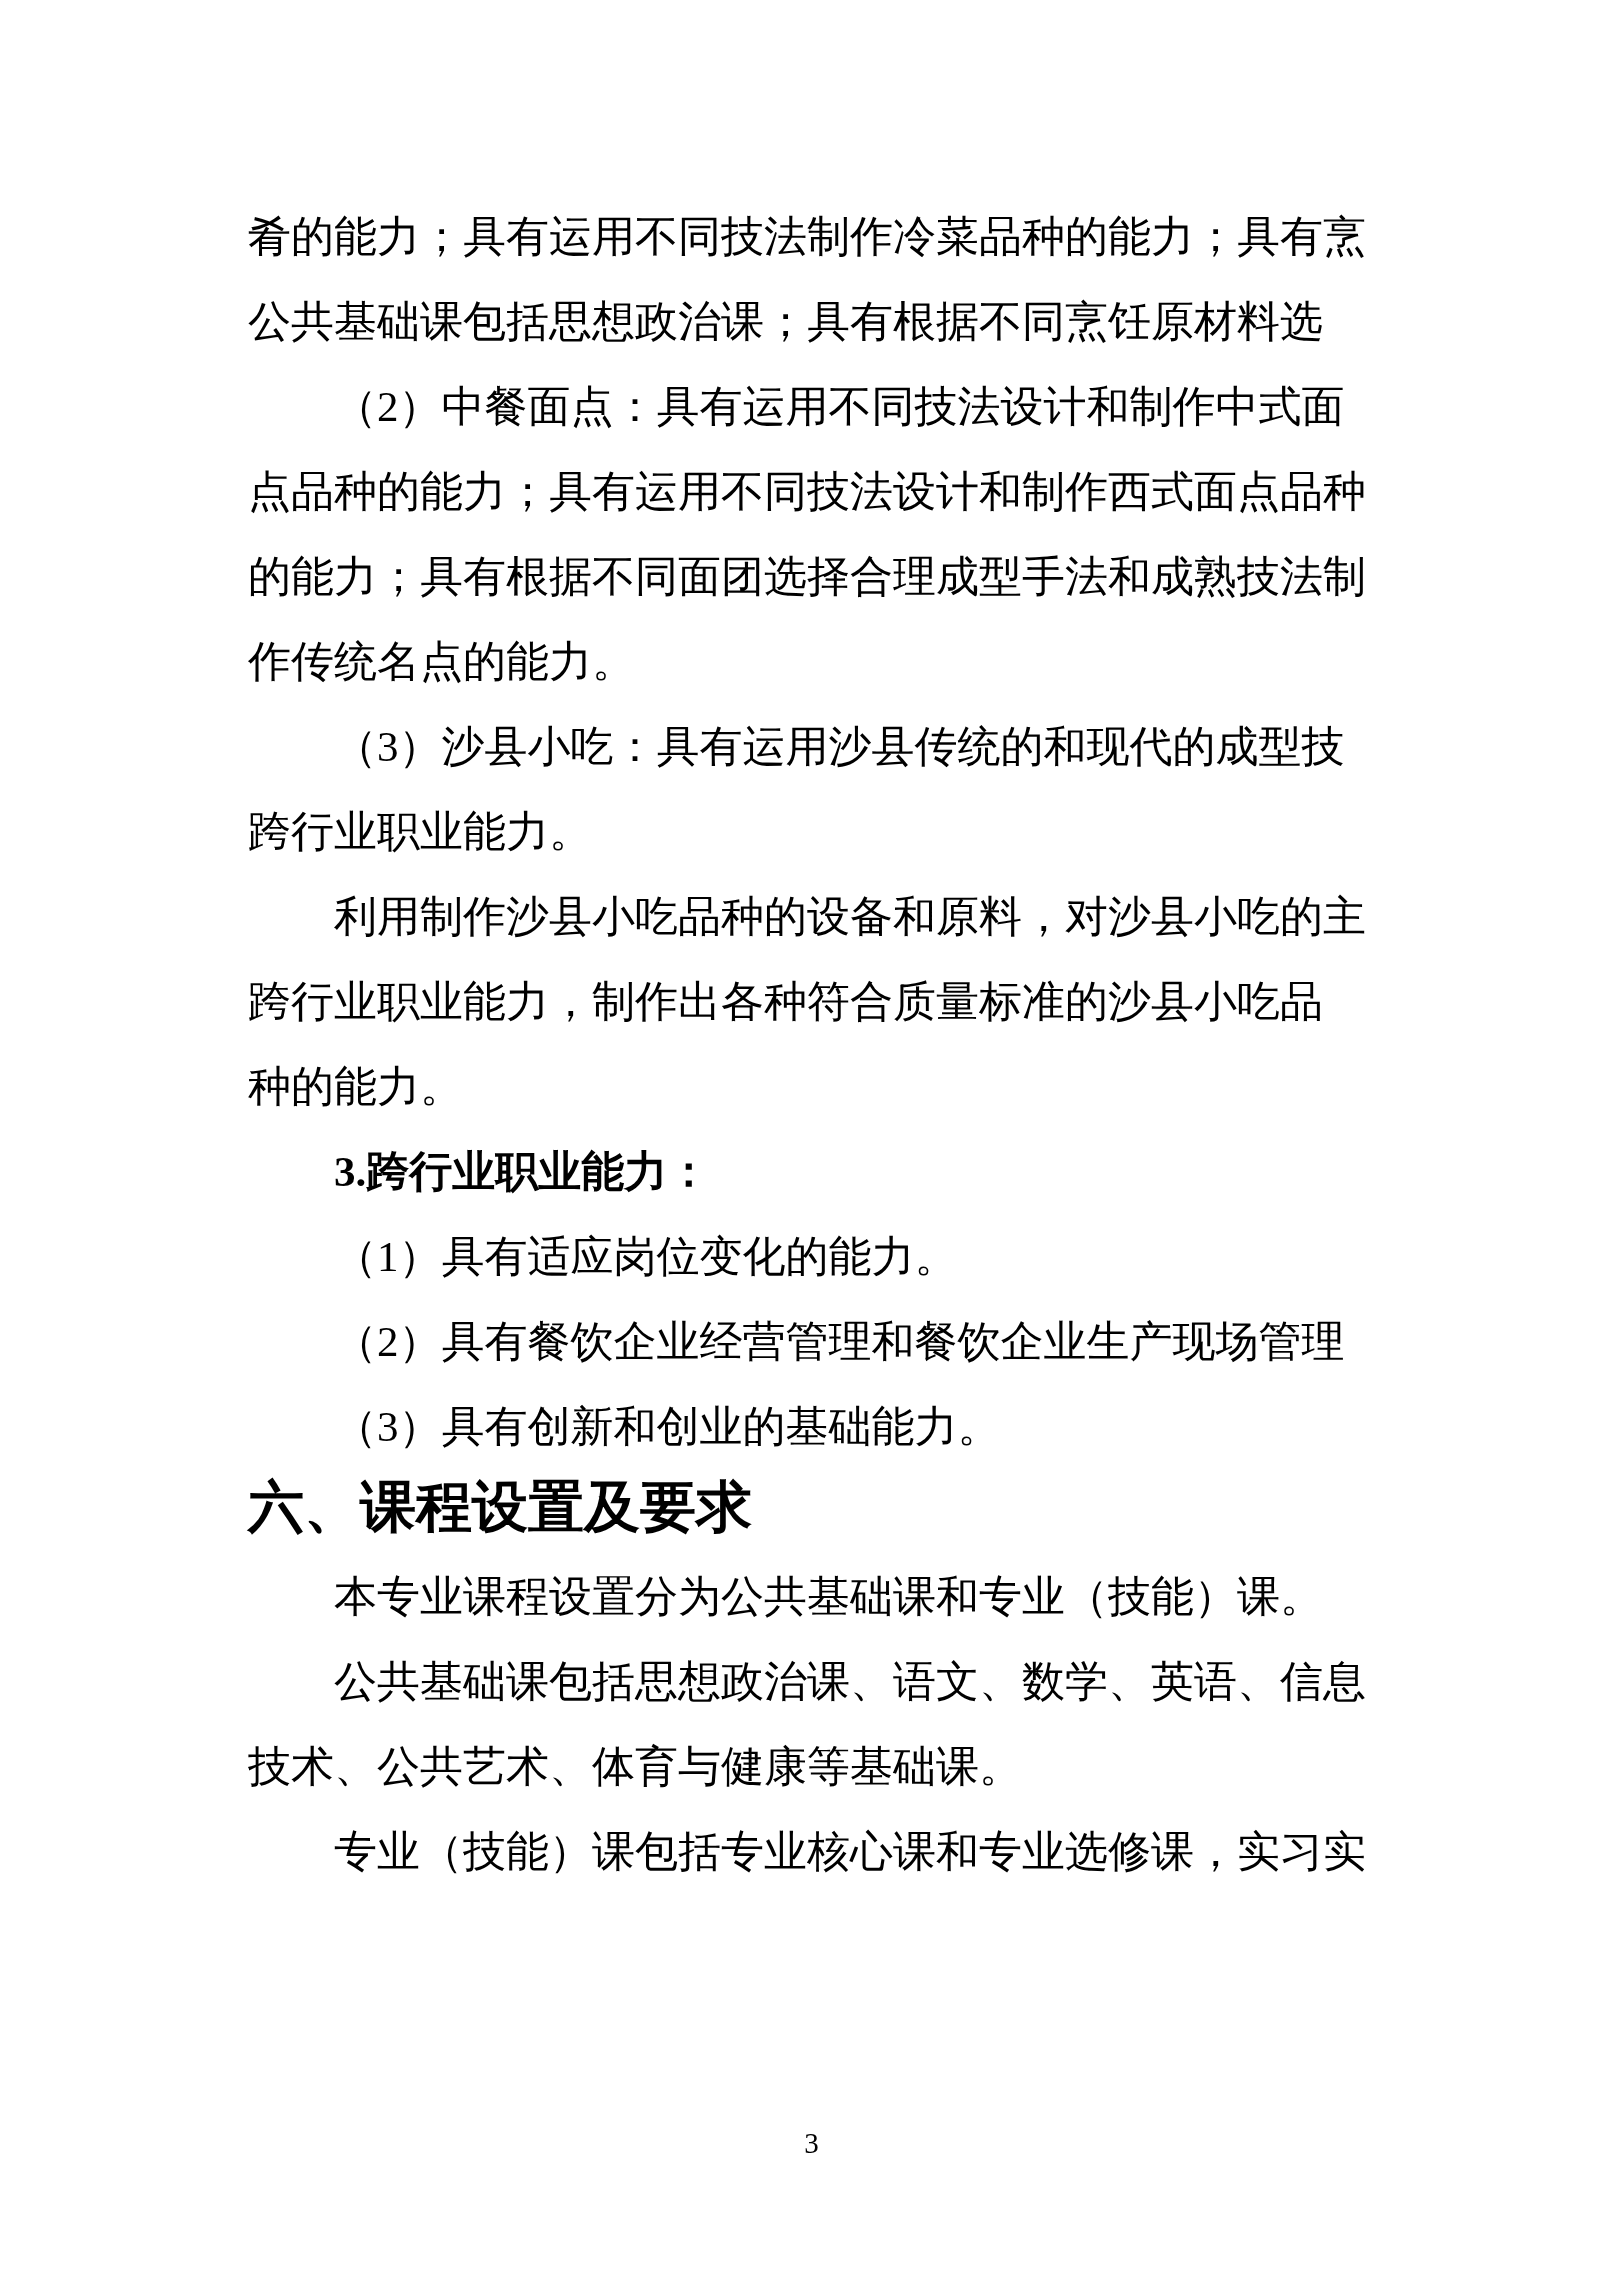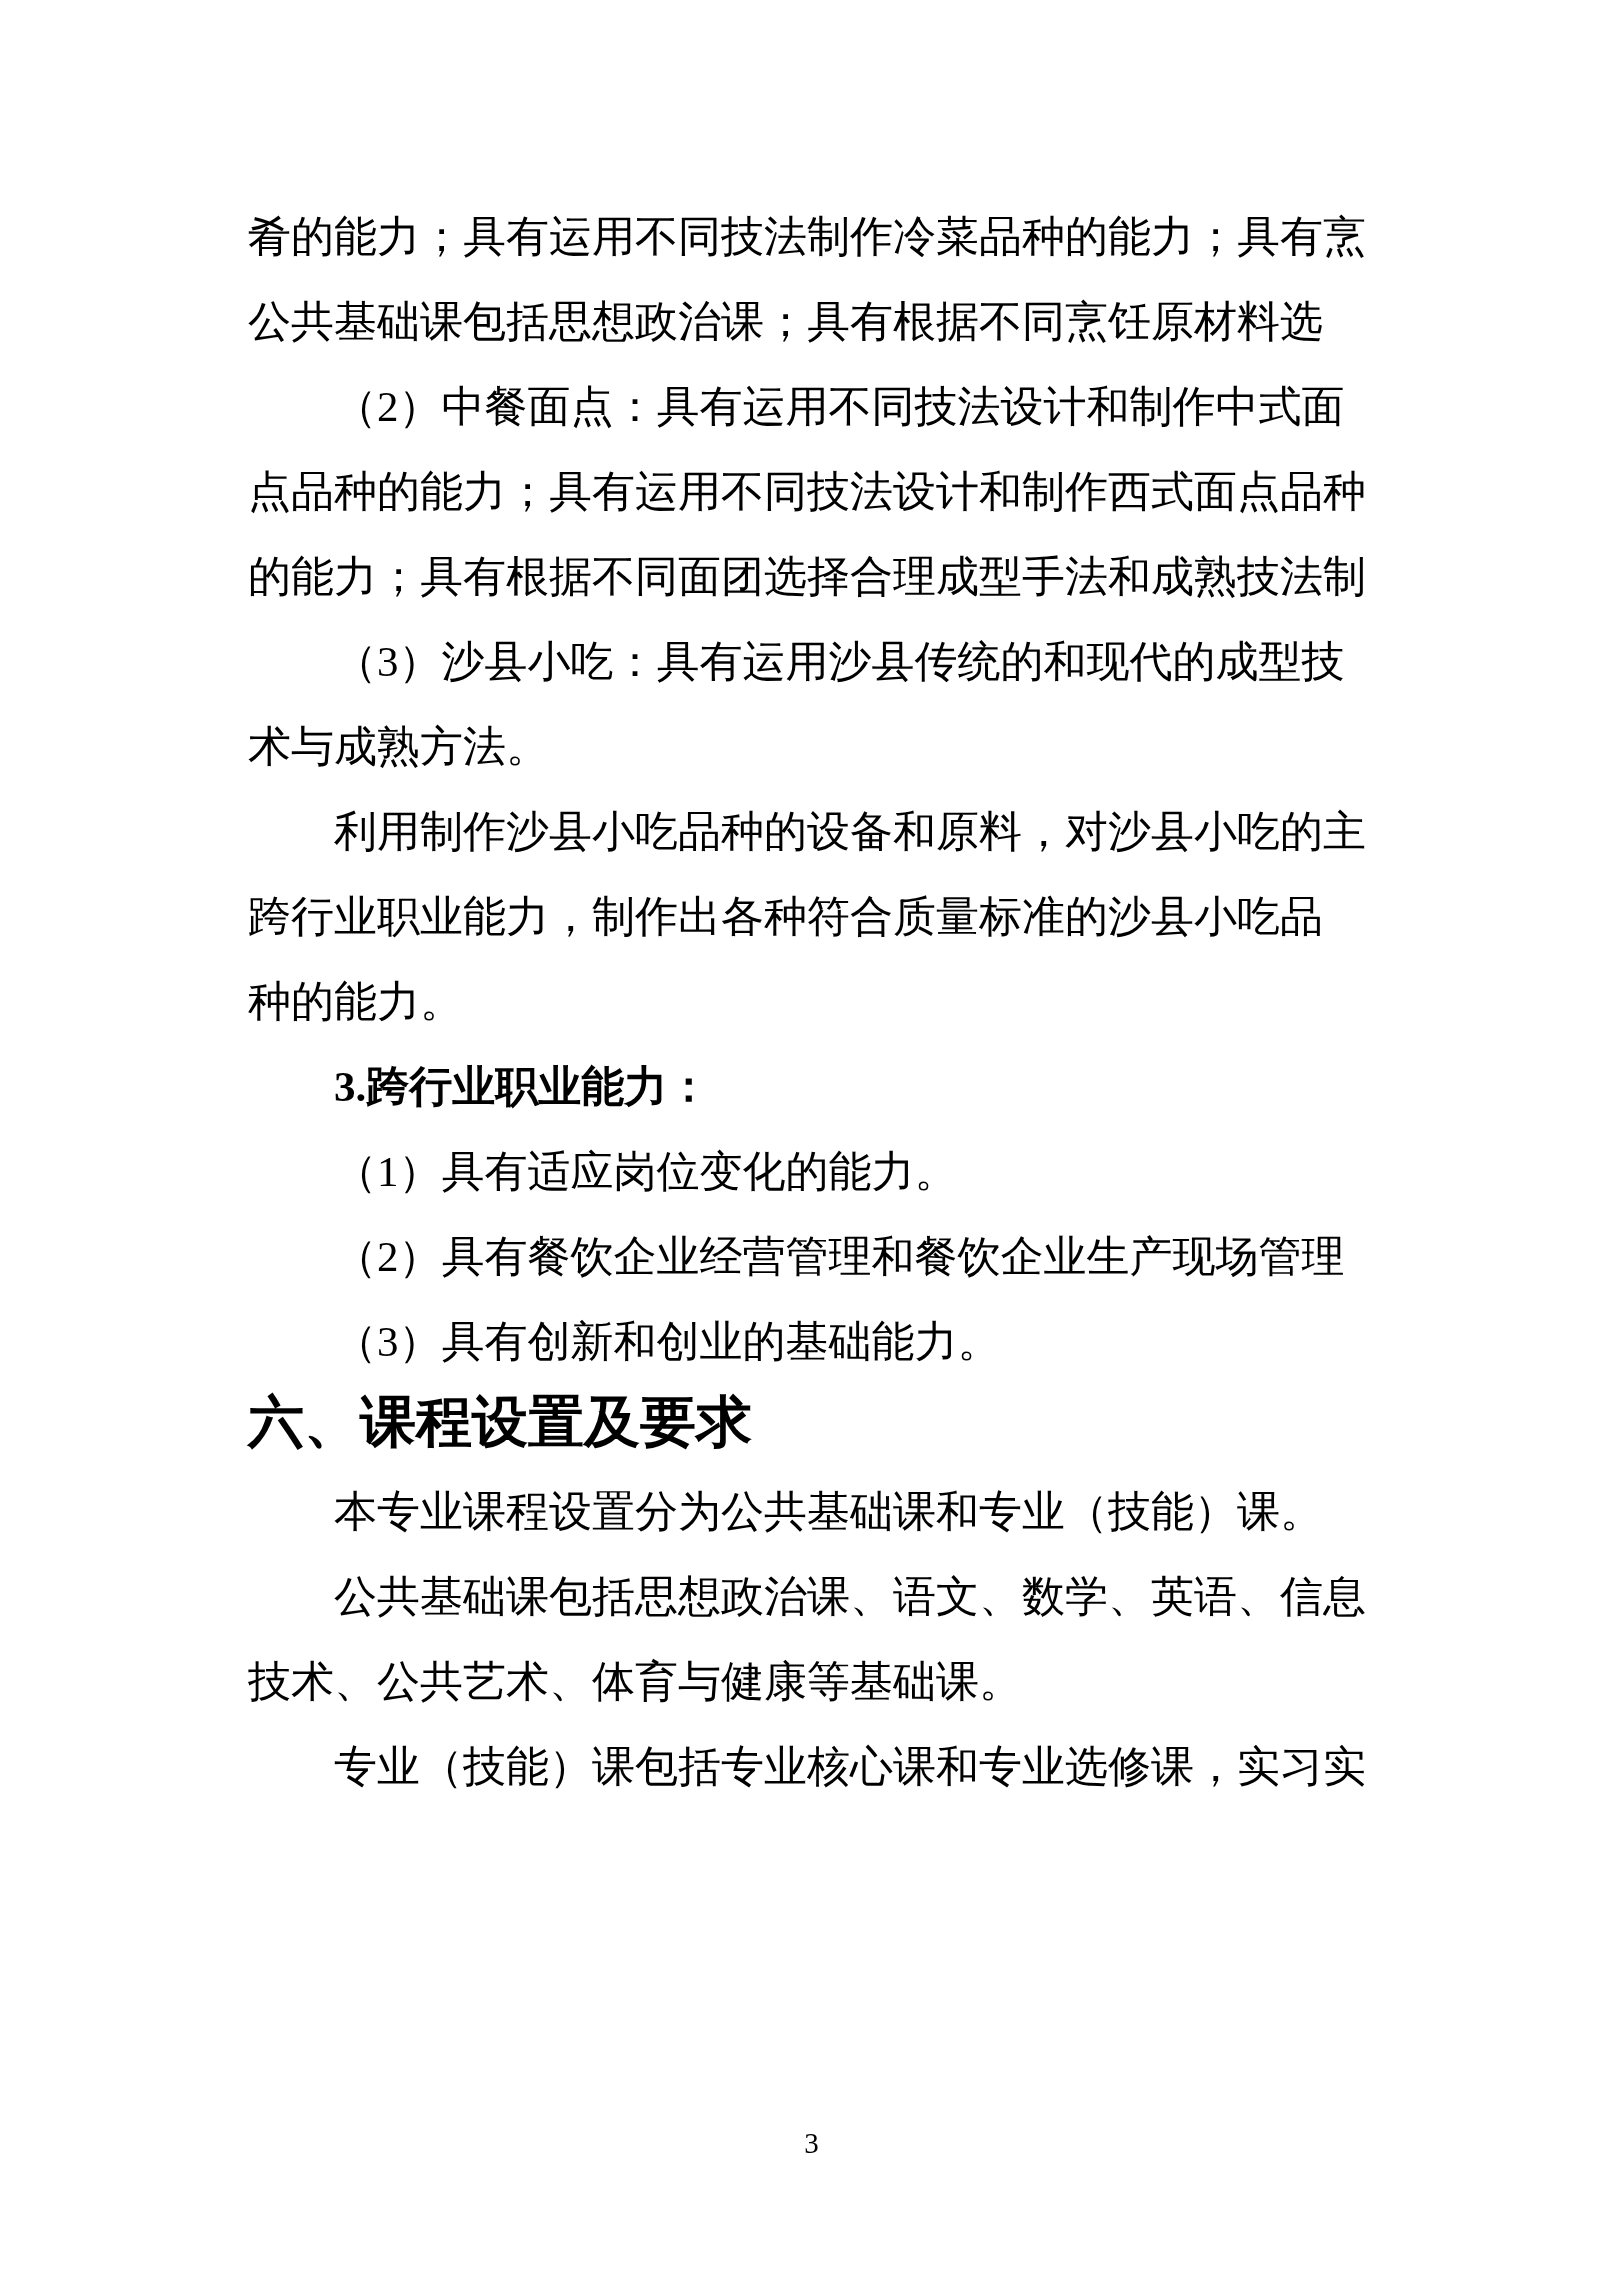--- a/index.html
+++ b/index.html
@@ -57,22 +57,23 @@
 </head>
 <body>
 
 <div class="page">
   <div class="text-block">
     <div class="line">肴的能力；具有运用不同技法制作冷菜品种的能力；具有烹</div>
     <div class="line">公共基础课包括思想政治课；具有根据不同烹饪原材料选</div>
     <div class="line indent">（2）中餐面点：具有运用不同技法设计和制作中式面</div>
     <div class="line">点品种的能力；具有运用不同技法设计和制作西式面点品种</div>
     <div class="line">的能力；具有根据不同面团选择合理成型手法和成熟技法制</div>
+    <div class="line">作传统名点的能力。</div>
     <div class="line indent">（3）沙县小吃：具有运用沙县传统的和现代的成型技</div>
-    <div class="line">术与成熟方法。</div>
+    <div class="line">跨行业职业能力。</div>
     <div class="line indent">利用制作沙县小吃品种的设备和原料，对沙县小吃的主</div>
     <div class="line">跨行业职业能力，制作出各种符合质量标准的沙县小吃品</div>
     <div class="line">种的能力。</div>
     <div class="line indent subhead">3.跨行业职业能力：</div>
     <div class="line indent">（1）具有适应岗位变化的能力。</div>
     <div class="line indent">（2）具有餐饮企业经营管理和餐饮企业生产现场管理</div>
     <div class="line indent">（3）具有创新和创业的基础能力。</div>
     <div class="line heading">六、课程设置及要求</div>
     <div class="line indent">本专业课程设置分为公共基础课和专业（技能）课。</div>
     <div class="line indent">公共基础课包括思想政治课、语文、数学、英语、信息</div>

